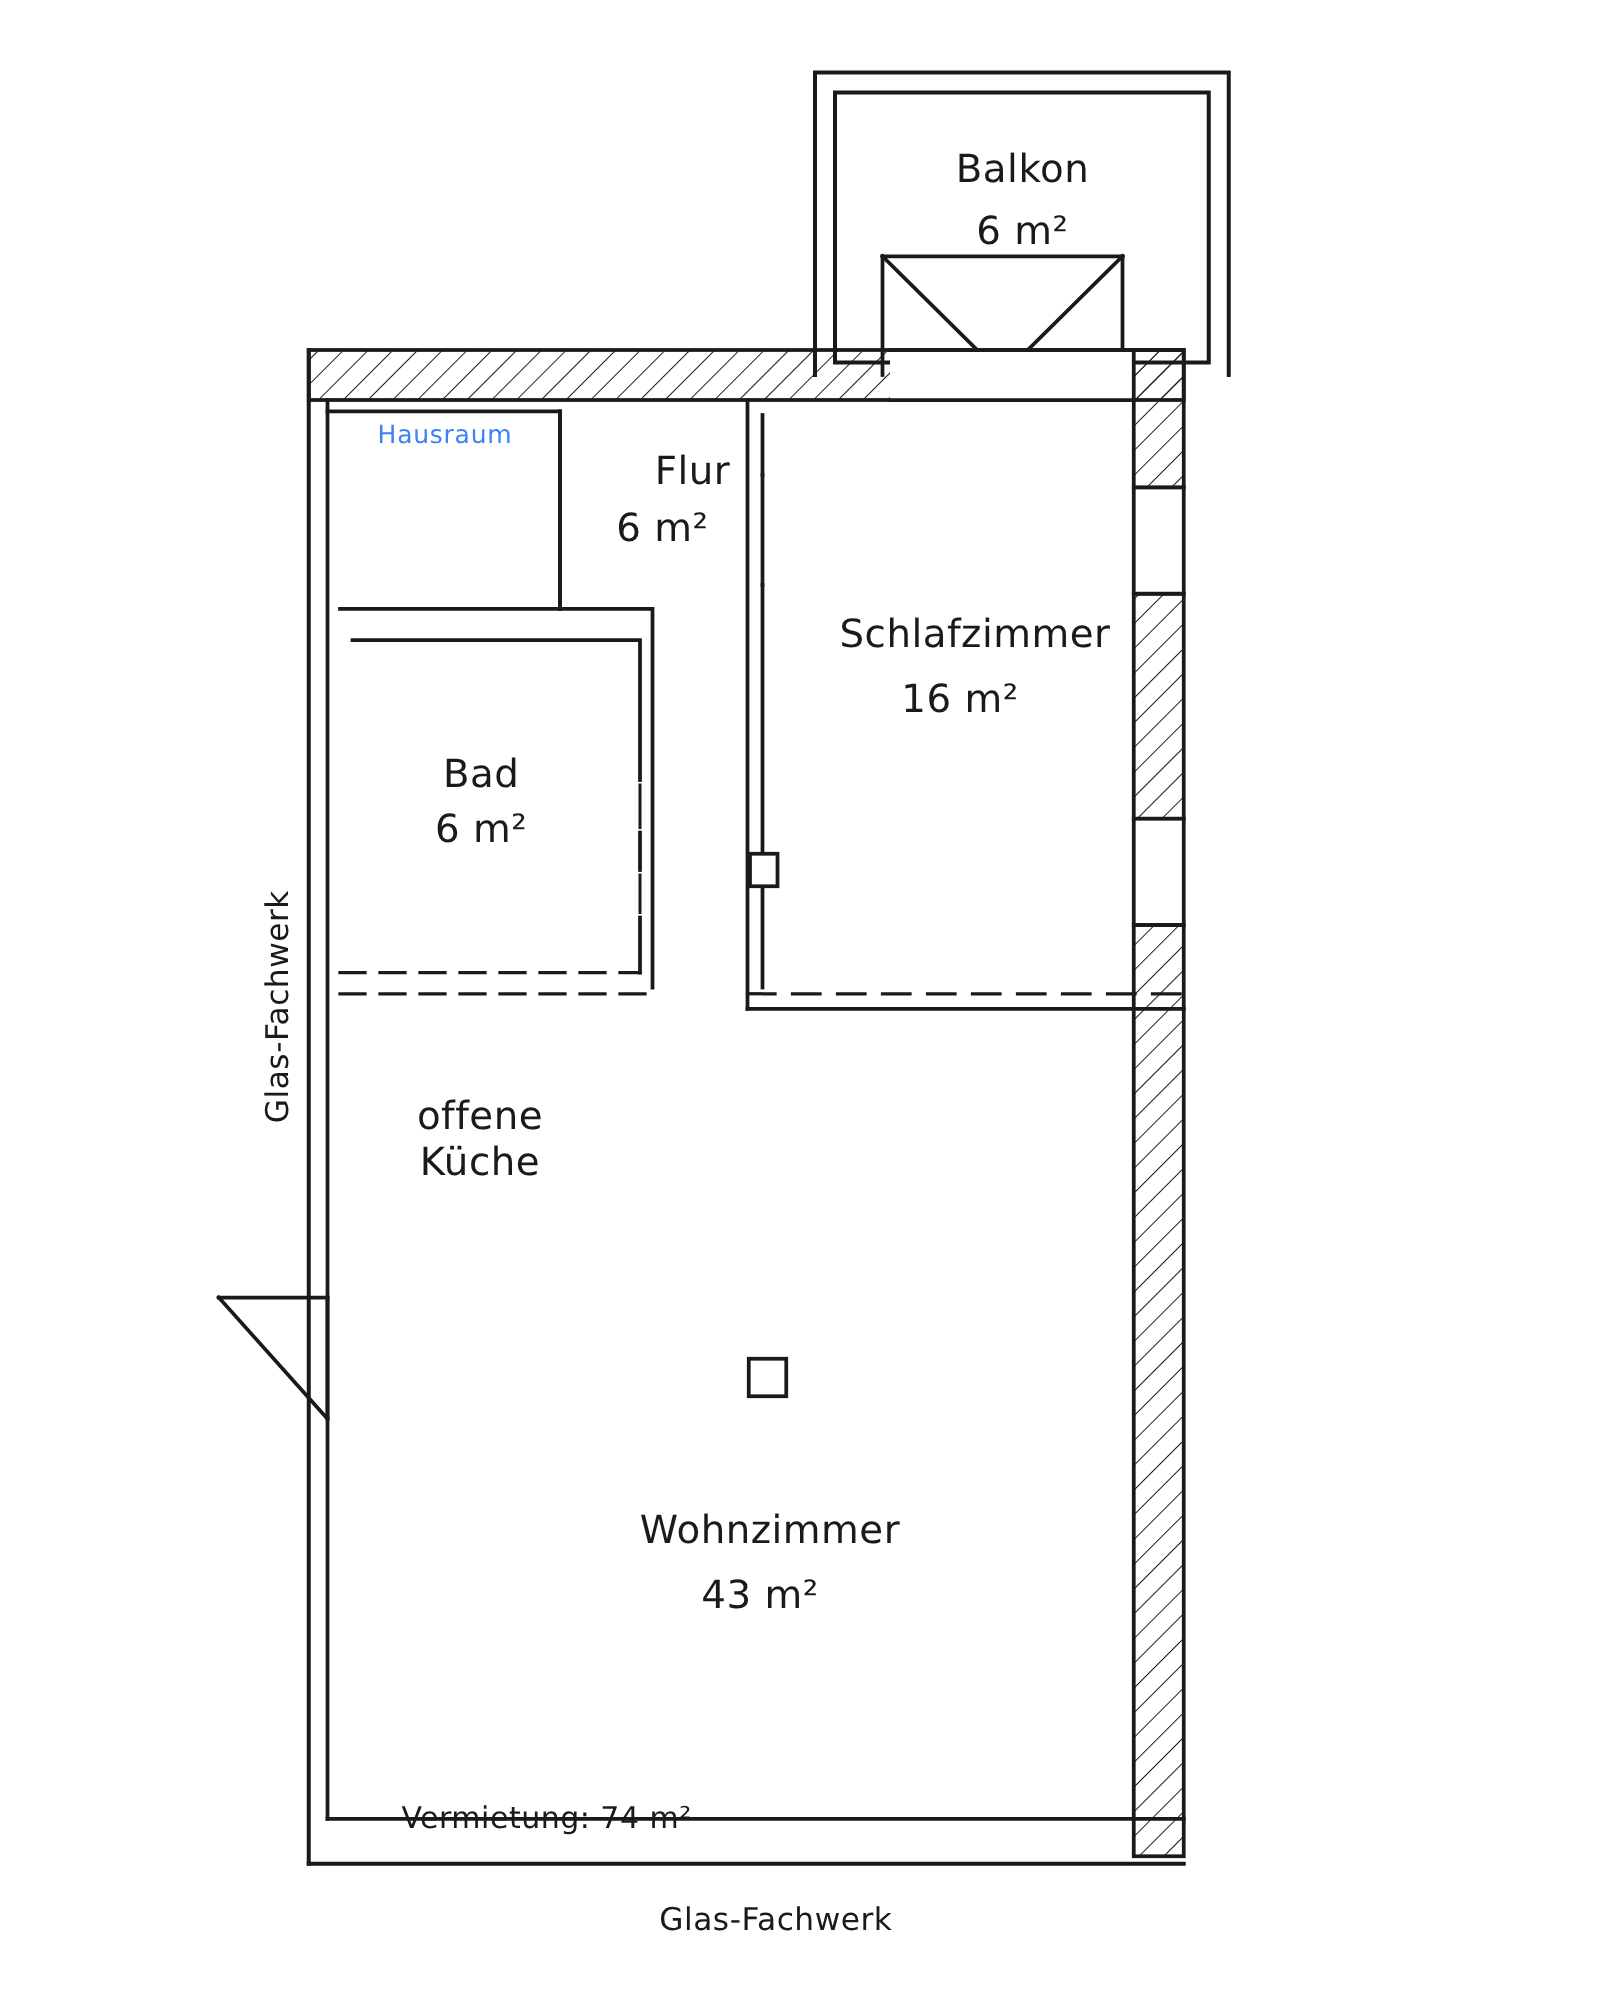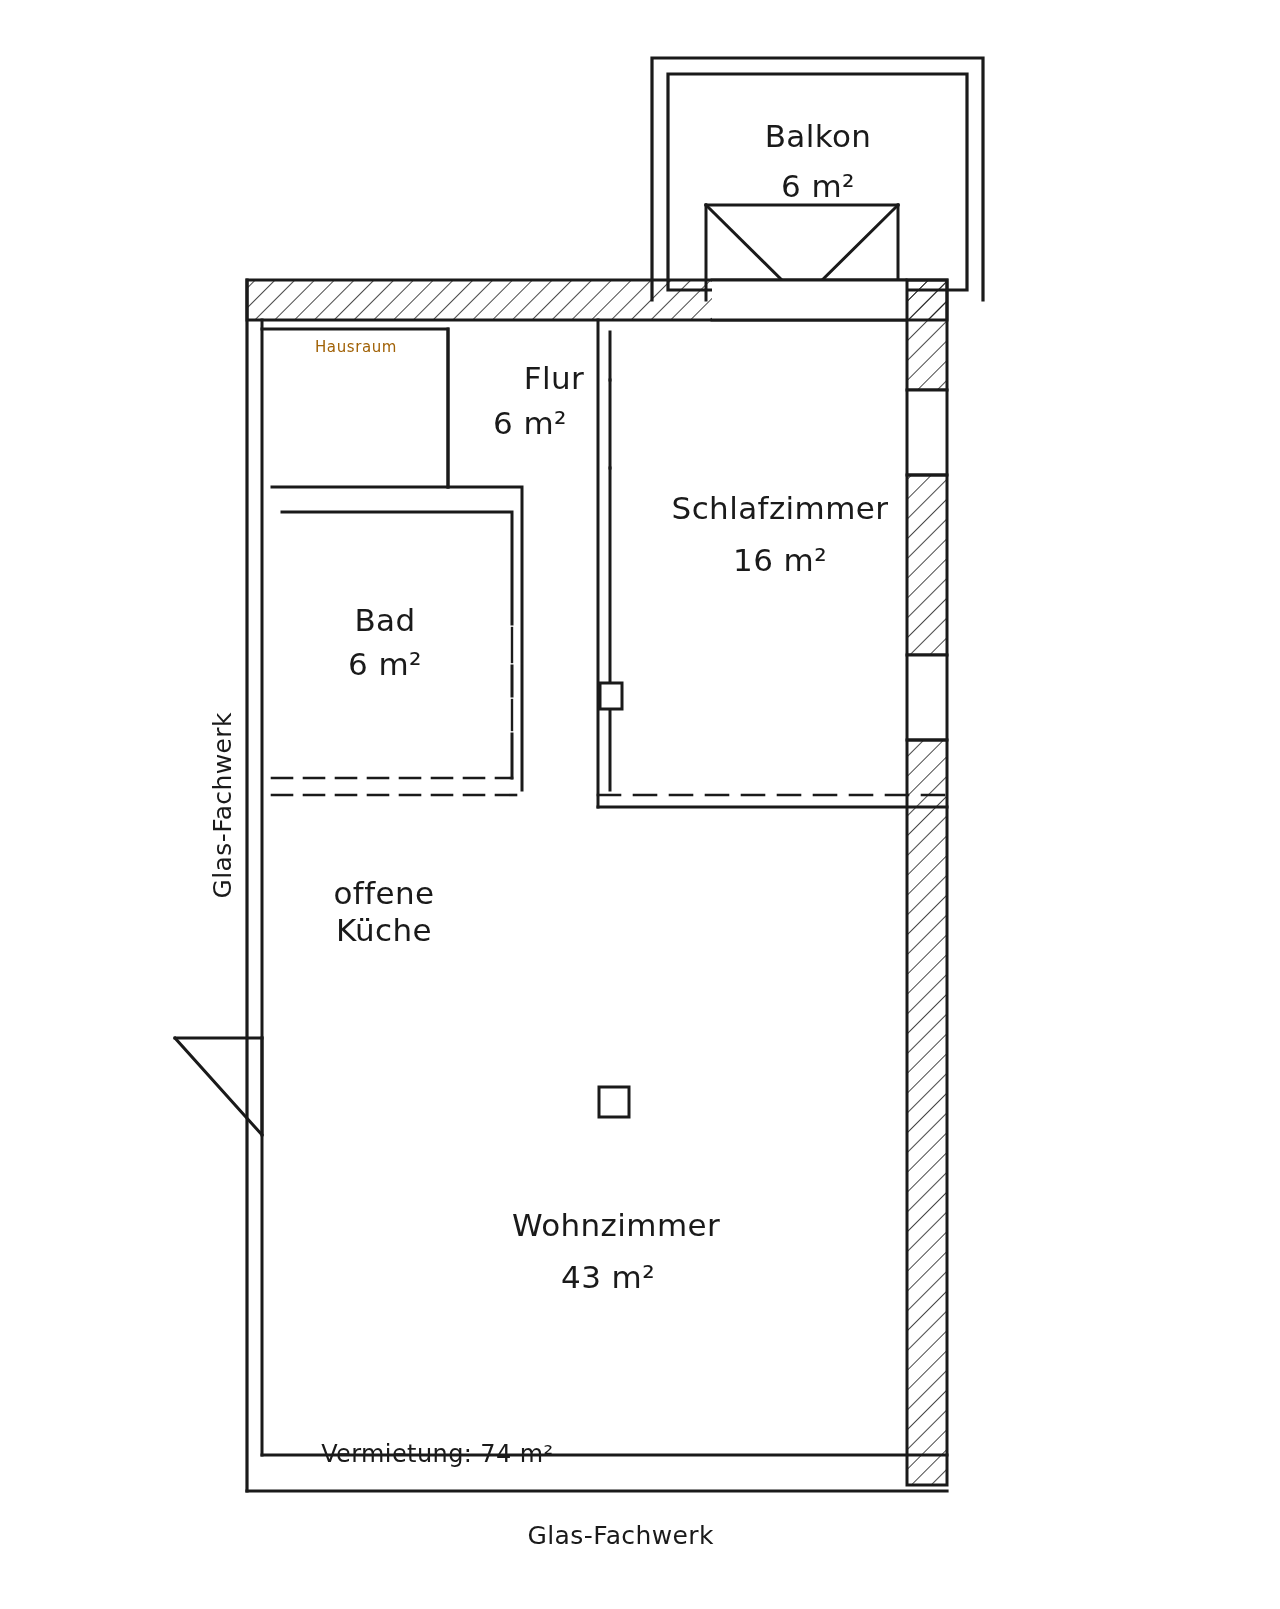--- a/index.html
+++ b/index.html
@@ -31,22 +31,22 @@
     text-align: center;
     line-height: 1.18;
     color: #1a1a1a;
     font-family: "DejaVu Sans", sans-serif;
     letter-spacing: 0.4px;
   }
   .lbl-room {
     font-size: 31px;
   }
   .lbl-small {
-    font-size: 15px;
-    color: #a16207;
+    font-size: 20px;
+    color: #3b82f6;
     letter-spacing: 0.6px;
   }
   .lbl-side {
     font-size: 25px;
     transform-origin: 50% 50%;
   }
   .lbl-bottom {
     font-size: 25px;
   }
   .lbl-total {
@@ -162,21 +162,21 @@
   <div class="lbl lbl-room" style="left:530px; top:378px; transform:translate(-50%,-50%);margin-left:24px;">
     <div>Flur</div>
   </div>
   <div class="lbl lbl-room" style="left:530px; top:423px; transform:translate(-50%,-50%);">
     <div>6 m²</div>
   </div>
 
   <div class="lbl lbl-room" style="left:780px; top:508px; transform:translate(-50%,-50%);">
     <div>Schlafzimmer</div>
   </div>
-  <div class="lbl lbl-room" style="left:768px; top:560px; transform:translate(-50%,-50%);margin-left:12px;">
+  <div class="lbl lbl-room" style="left:768px; top:560px; transform:translate(-50%,-50%);">
     <div>16 m²</div>
   </div>
 
   <div class="lbl lbl-room" style="left:385px; top:620px; transform:translate(-50%,-50%);">
     <div>Bad</div>
   </div>
   <div class="lbl lbl-room" style="left:385px; top:664px; transform:translate(-50%,-50%);">
     <div>6 m²</div>
   </div>
 

